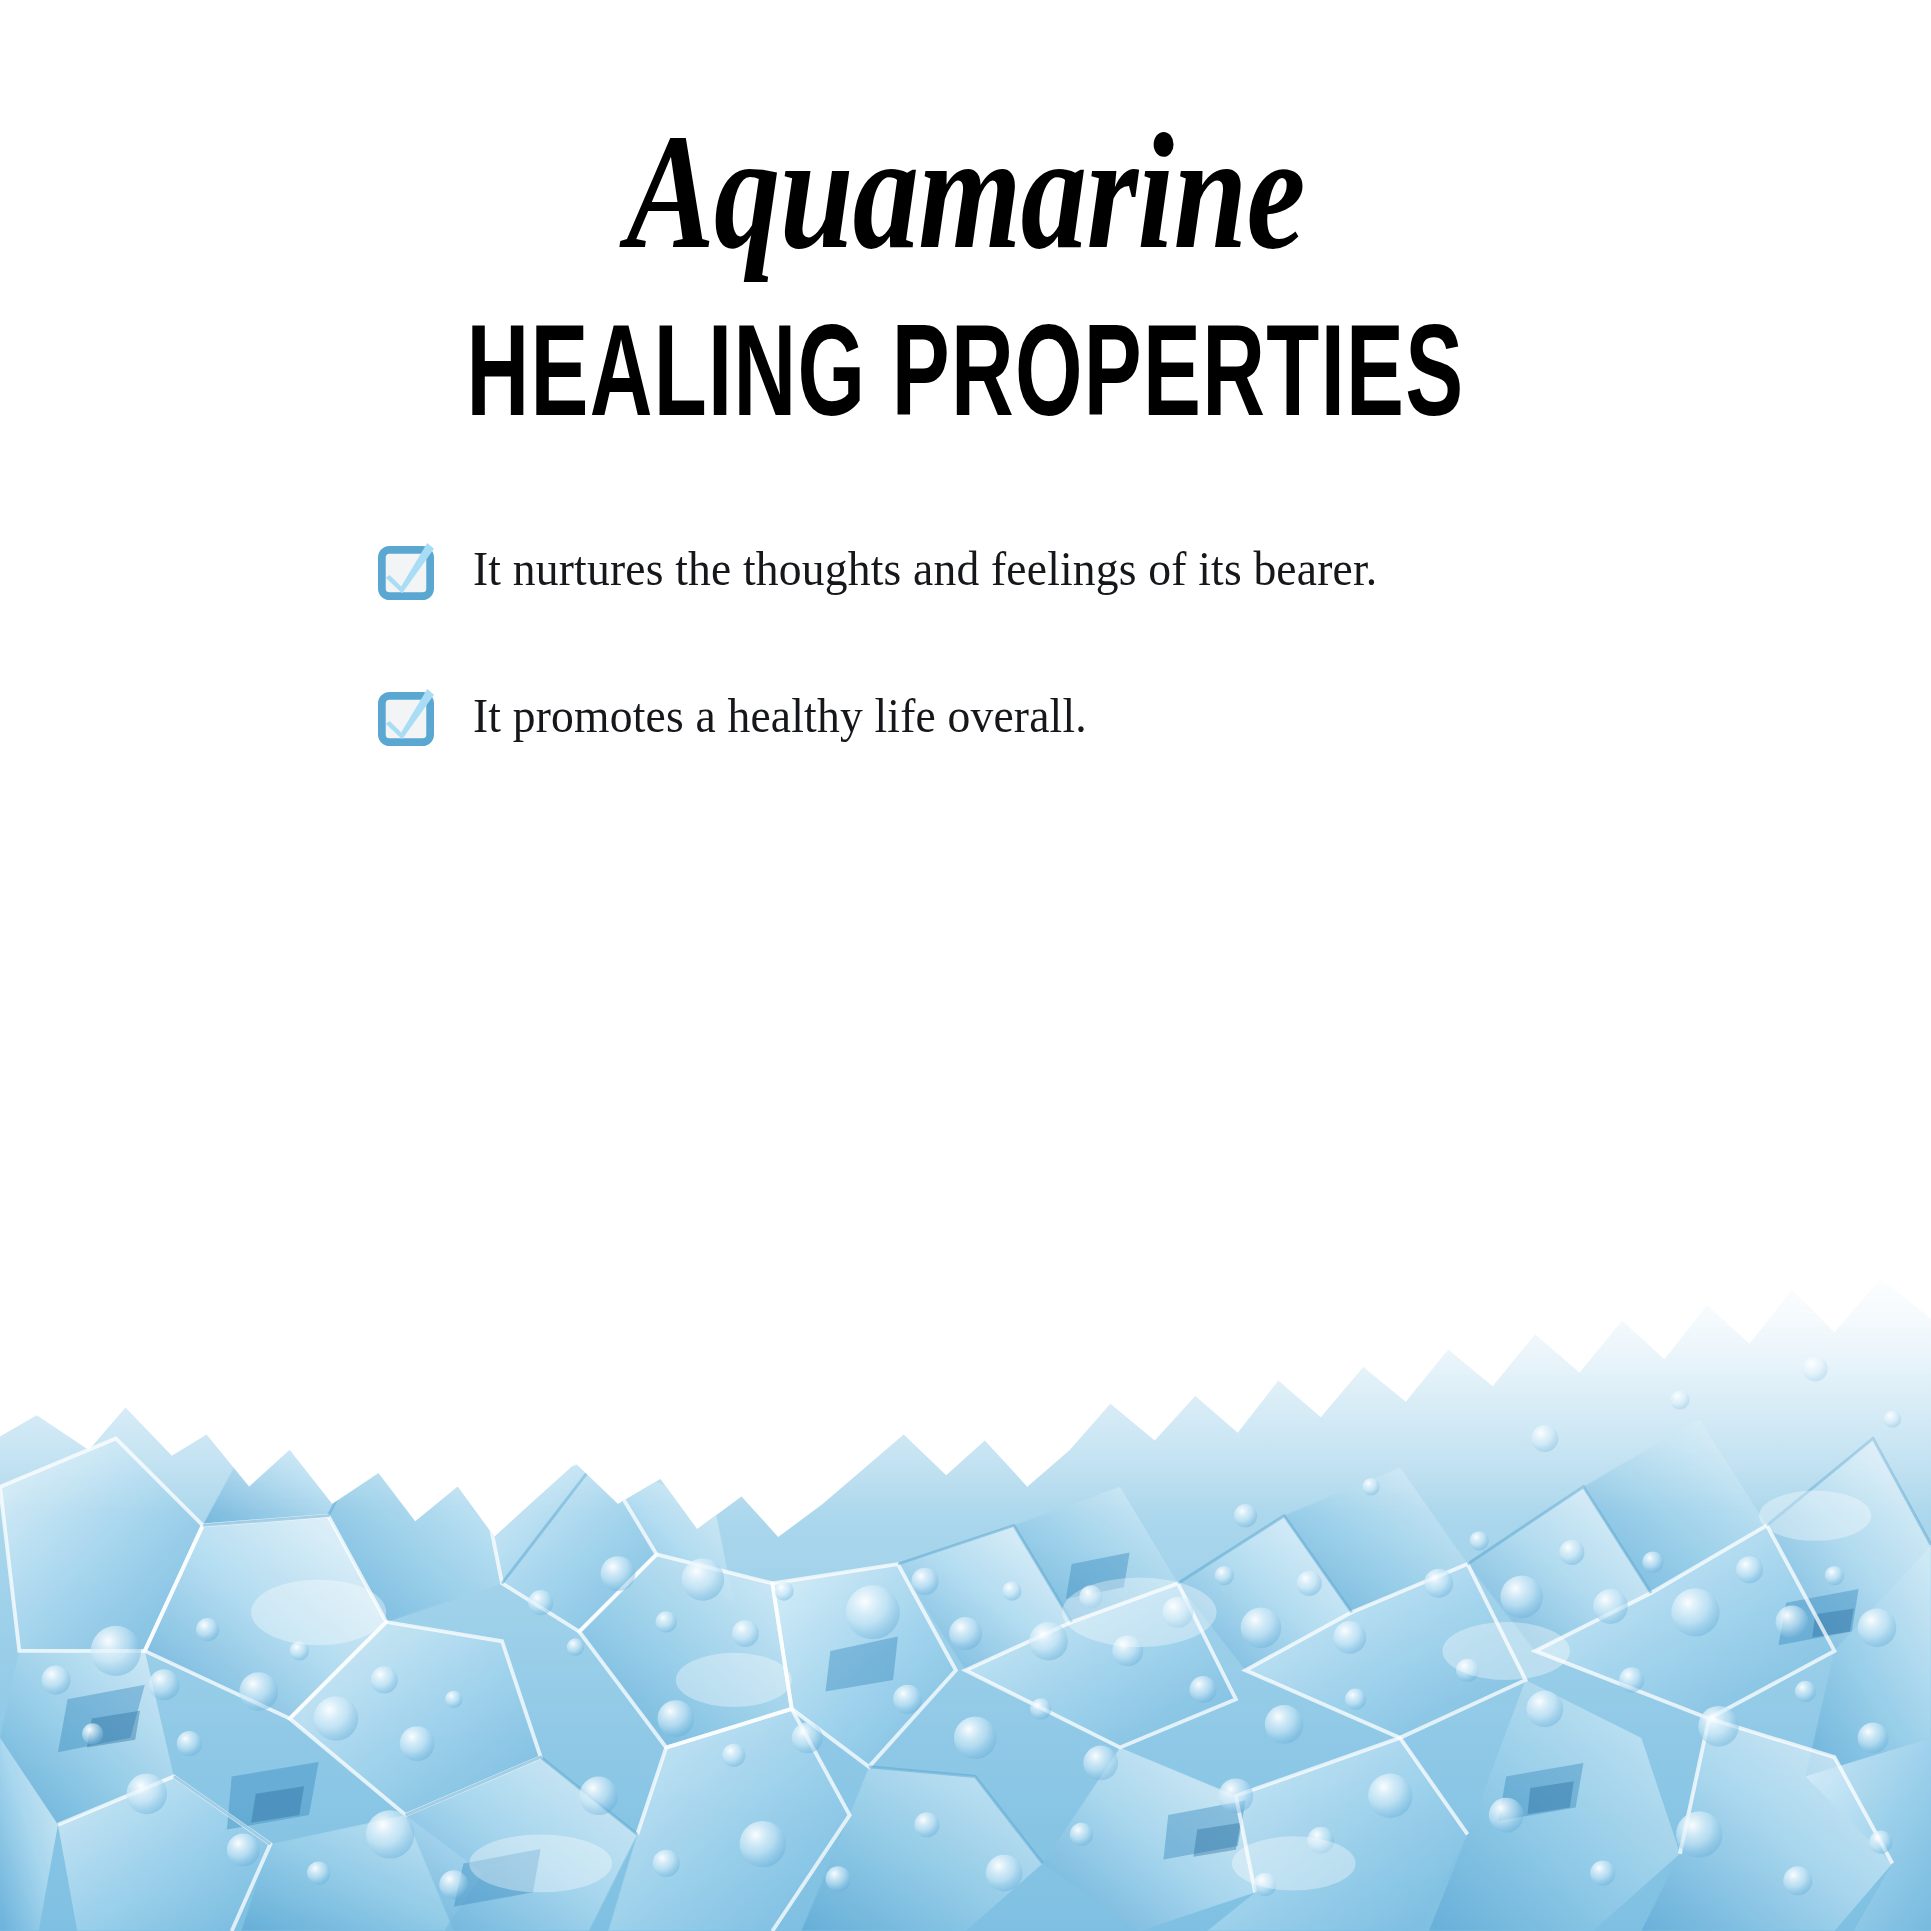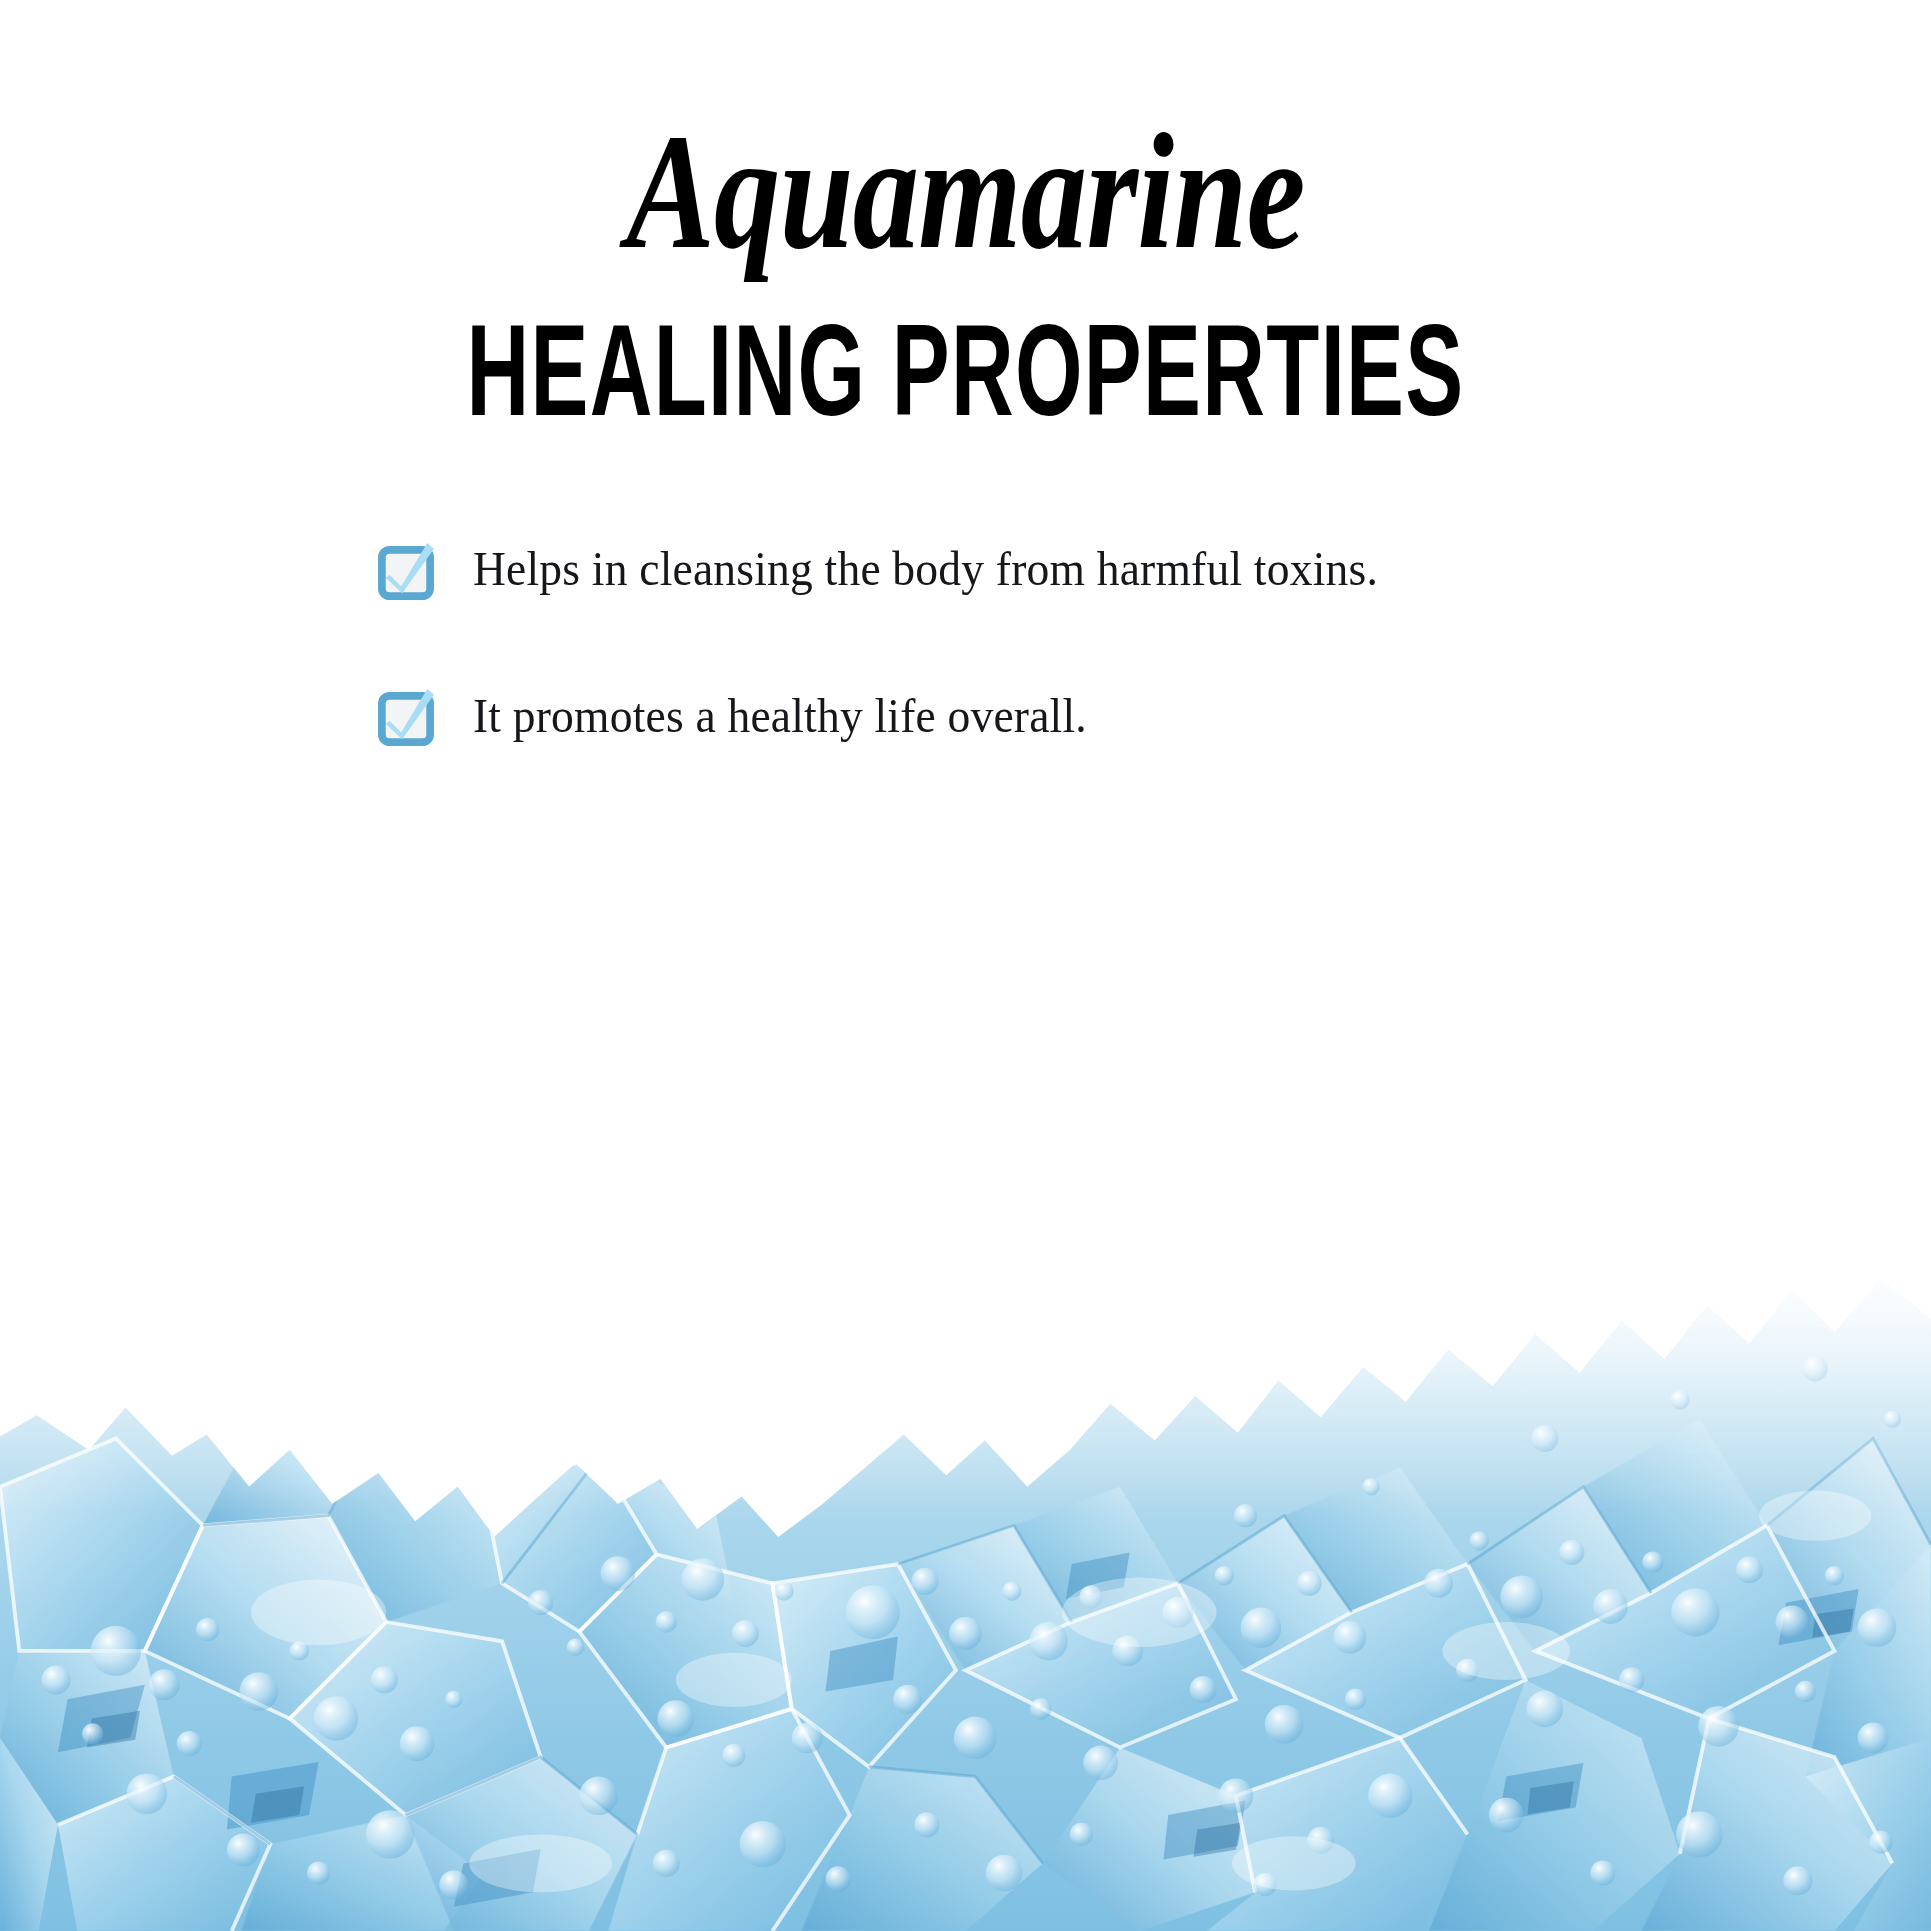--- a/index.html
+++ b/index.html
@@ -102,32 +102,32 @@
 
 <div id="poster">
 
   <div class="header">
     <div class="title">Aquamarine</div>
     <div class="subtitle">HEALING PROPERTIES</div>
   </div>
 
   <div class="list">
 
-
-
-
     <div class="list-item gap-lg">
       <span class="check">
         <svg viewBox="0 0 58 58" xmlns="http://www.w3.org/2000/svg">
           <rect x="4" y="5" width="50" height="48" rx="8" ry="8" fill="#f2f4f5" stroke="#5aa7d2" stroke-width="8"></rect>
           <path d="M12 31 L24 43 L51 -2 L58 4 L25 50 L8 34 Z" fill="#a9dcf5"></path>
         </svg>
       </span>
-      <span class="item-text">Helps in cleansing the body from harmful toxins.</span>
+      <span class="item-text">It nurtures the thoughts and feelings of its bearer.</span>
     </div>
+
+
+
 
     <div class="list-item">
       <span class="check">
         <svg viewBox="0 0 58 58" xmlns="http://www.w3.org/2000/svg">
           <rect x="4" y="5" width="50" height="48" rx="8" ry="8" fill="#f2f4f5" stroke="#5aa7d2" stroke-width="8"></rect>
           <path d="M12 31 L24 43 L51 -2 L58 4 L25 50 L8 34 Z" fill="#a9dcf5"></path>
         </svg>
       </span>
       <span class="item-text">It promotes a healthy life overall.</span>
     </div>

